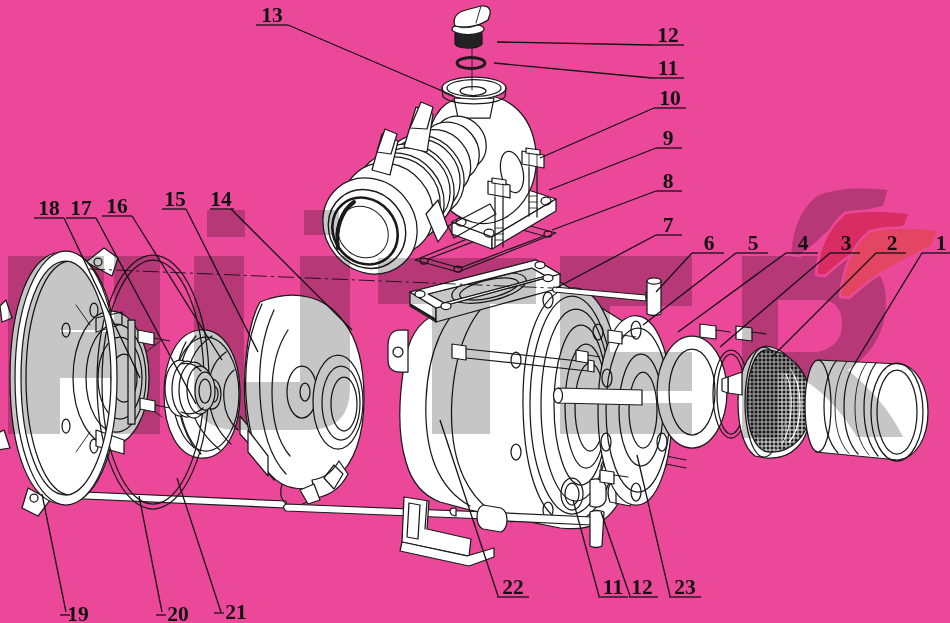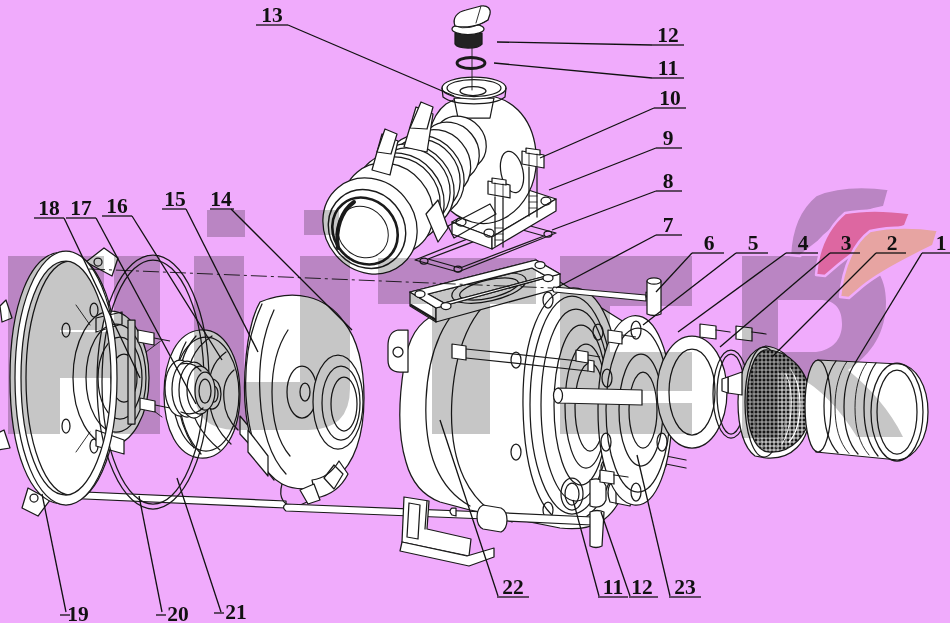--- a/index.html
+++ b/index.html
@@ -1,16 +1,16 @@
 <!DOCTYPE html>
 <html><head>
 <meta charset="utf-8">
 <style>
 html,body{margin:0;padding:0;background:#fff;}
-#page{position:relative;width:950px;height:623px;background:#f0abfc;overflow:hidden;
+#page{position:relative;width:950px;height:623px;background:#ec4899;overflow:hidden;
 font-family:"Liberation Sans",sans-serif;}
 svg{position:absolute;left:0;top:0;}
 </style>
 </head>
 <body>
 <div id="page">
 <svg width="950" height="623" viewBox="0 0 950 623">
 <defs>
 <pattern id="mesh" width="4" height="4" patternUnits="userSpaceOnUse">
   <rect width="4" height="4" fill="#1a1a1a"></rect>

